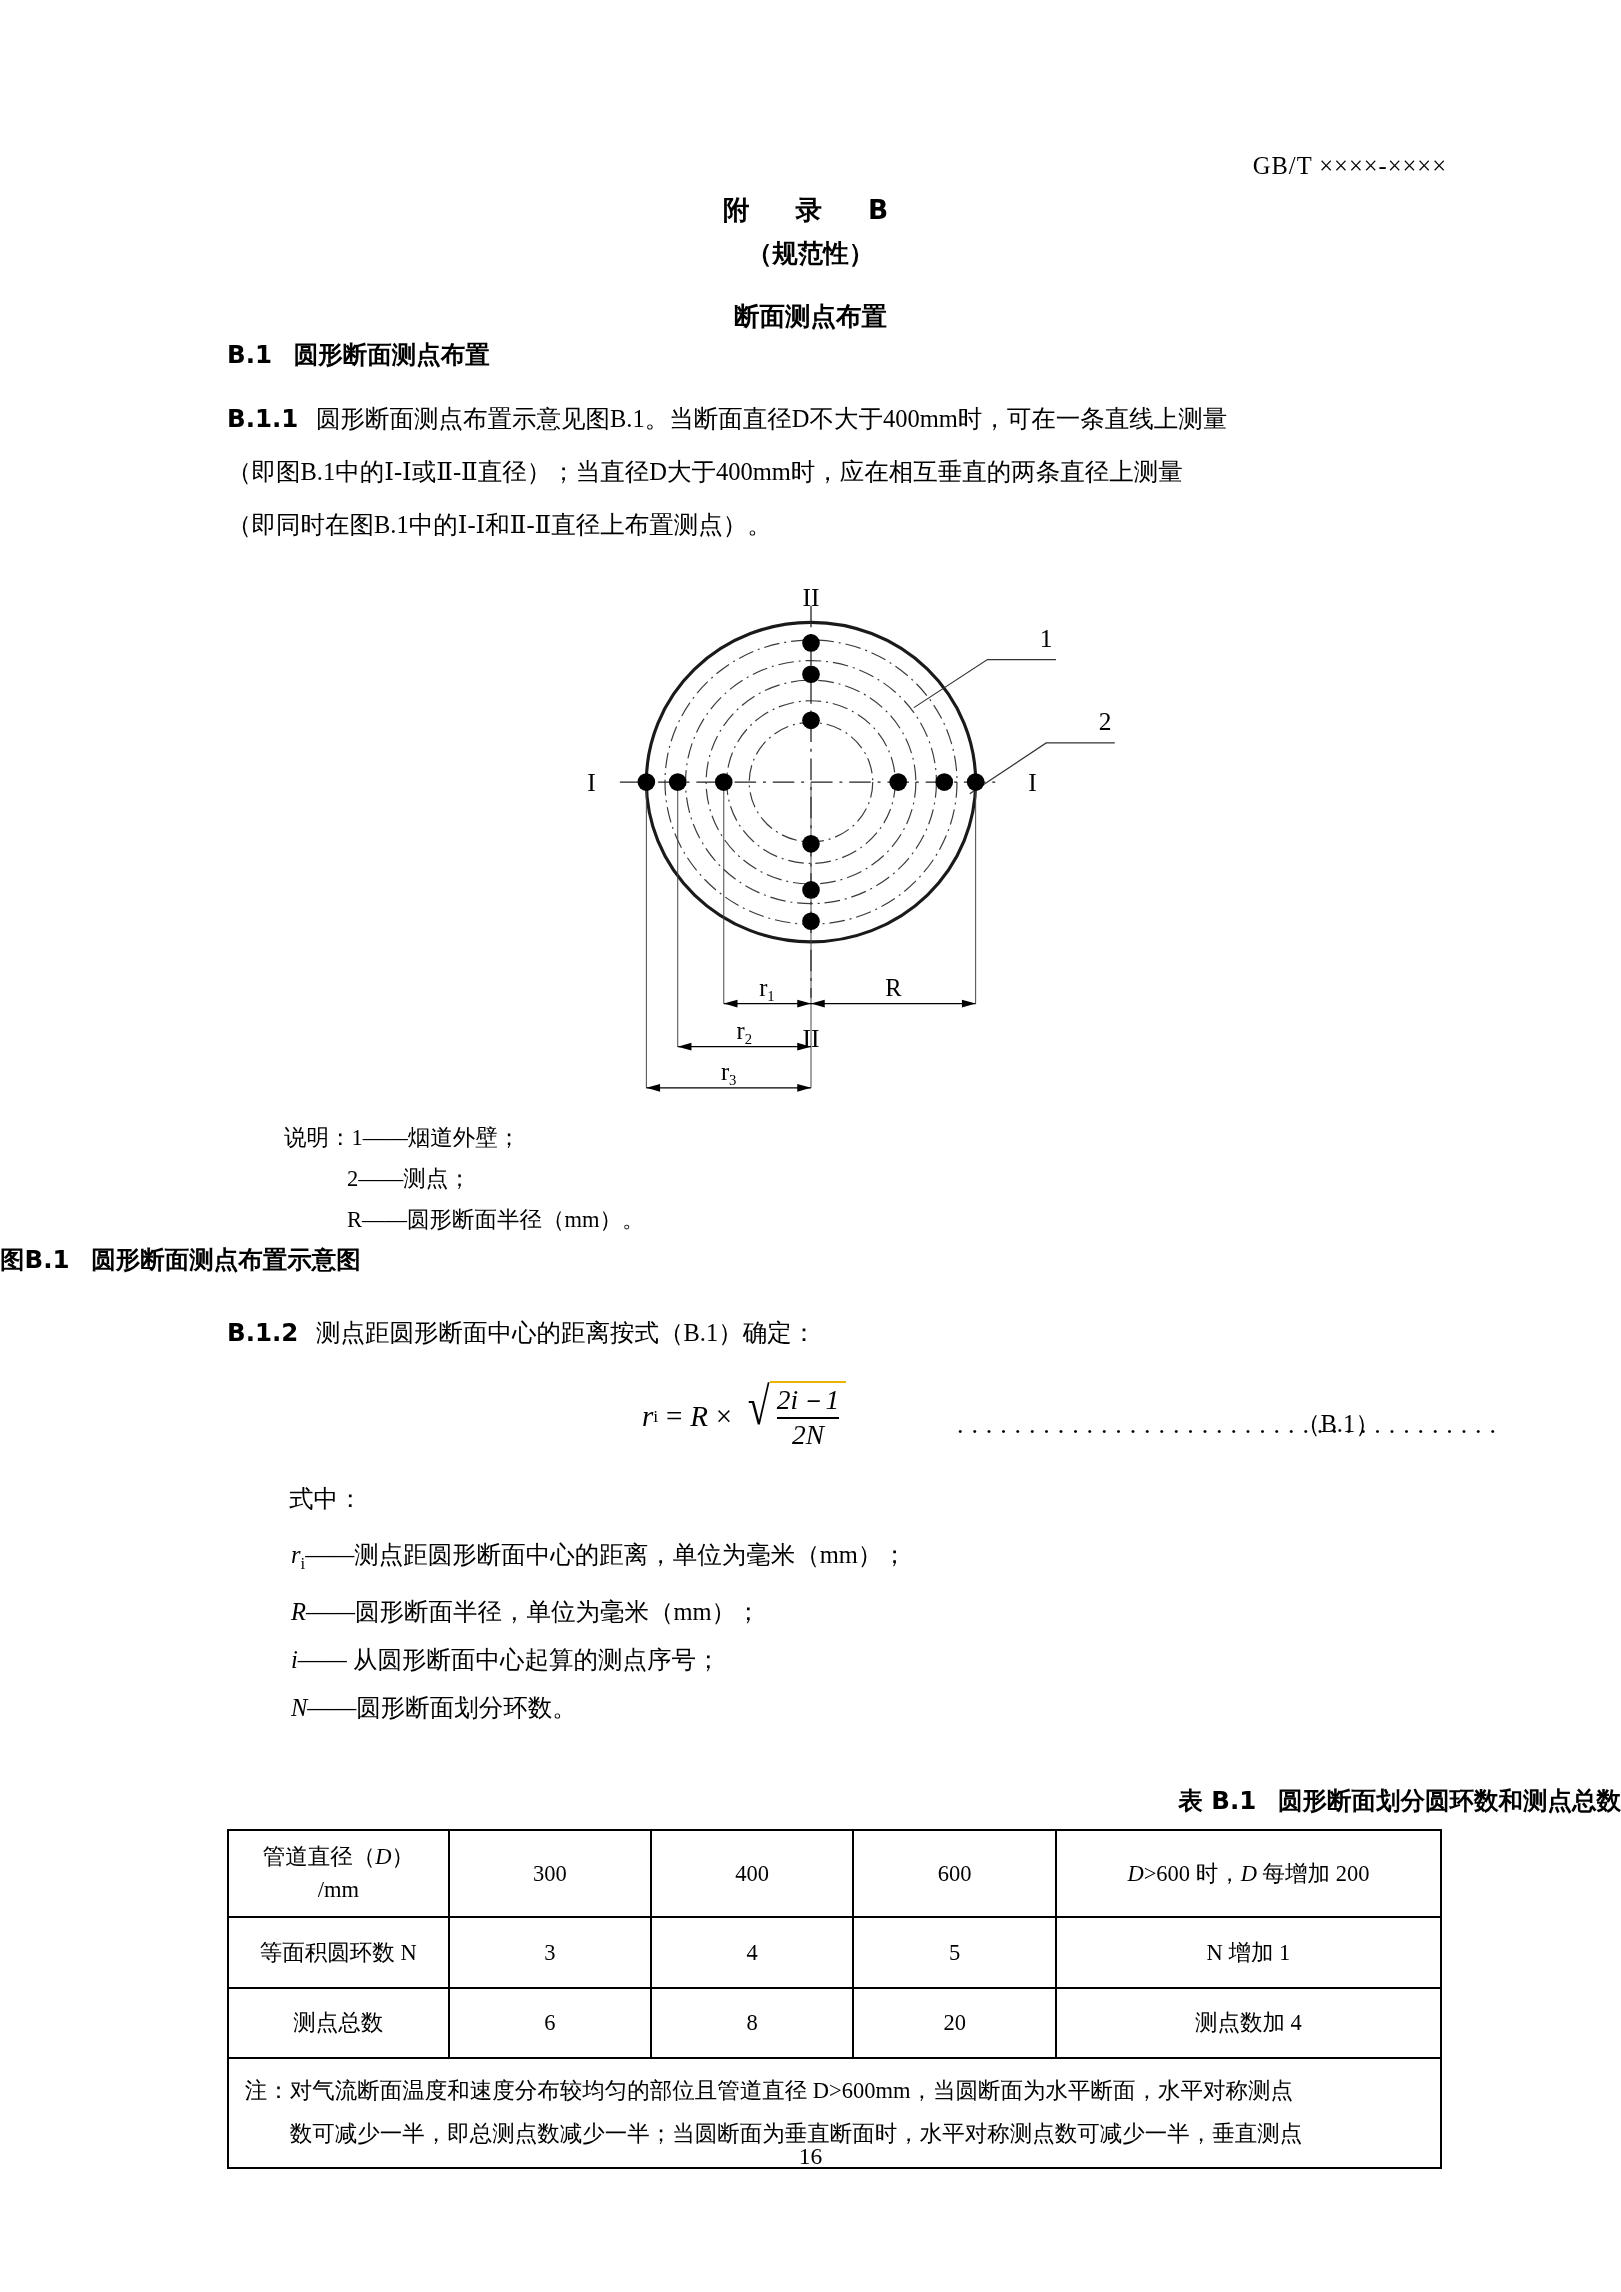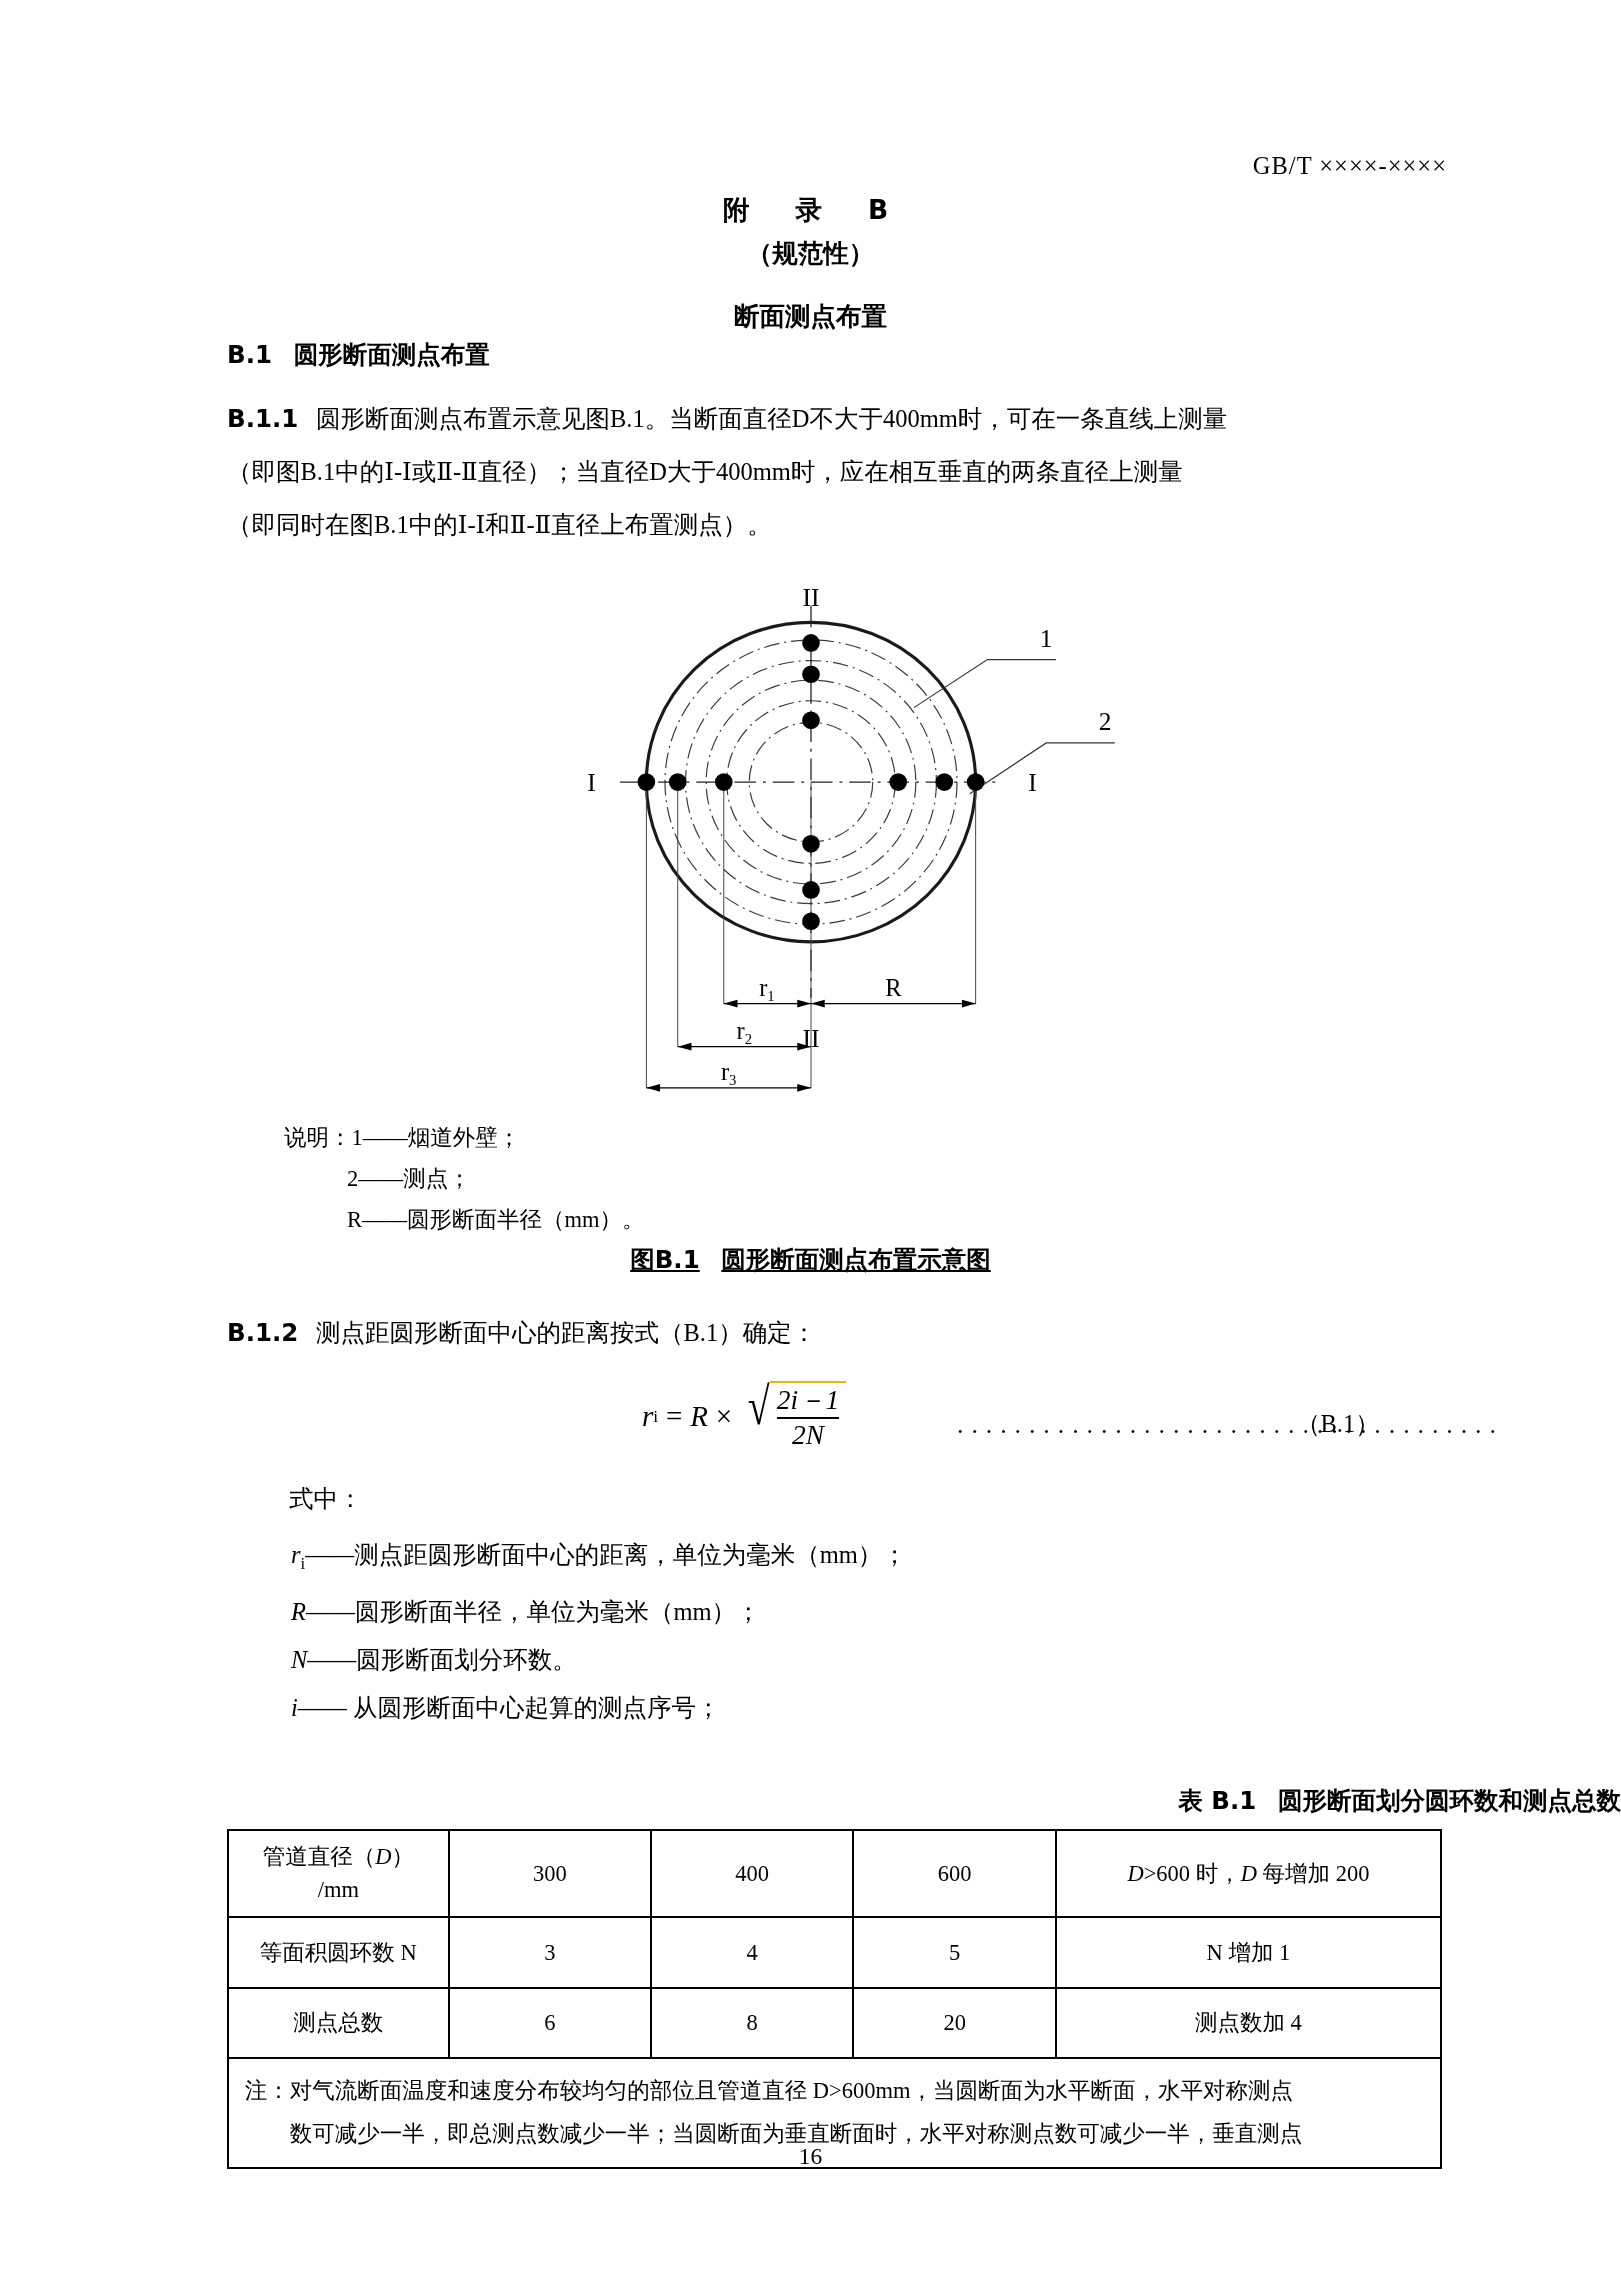--- a/index.html
+++ b/index.html
@@ -102,25 +102,23 @@
     line-height: 41px;
   }
   .legend .lg-row { white-space: nowrap; }
   .legend .lg-indent { padding-left: 63px; }
 
   .fig-caption {
     position: absolute;
     left: 0;
     top: 1243px;
     width: 100%;
-    text-align: center;
-    font-family: "DejaVu Sans", "Liberation Sans", sans-serif;
-    font-size: 24.5px;
-    font-weight: bold;
-    text-decoration: underline;
+    font-family: "DejaVu Sans", "Liberation Sans", sans-serif;
+    font-size: 24.5px;
+    font-weight: bold;
   }
   .fig-caption .gap { display: inline-block; width: 21.6px; }
 
   
   .formula-row {
     position: absolute;
     left: 0;
     top: 1370px;
     width: 100%;
     height: 98px;
@@ -377,22 +375,22 @@
       </span>
     </div>
     <div class="dots">······································</div>
     <div class="eqno">（B.1）</div>
   </div>
 
   <div class="where-head">式中：</div>
   <div class="where-list">
     <div class="wl"><span class="sym">r</span><span class="sym"><span class="sb">i</span></span><span>——测点距圆形断面中心的距离，单位为毫米（mm）；</span></div>
     <div class="wl"><span class="sym">R</span><span>——圆形断面半径，单位为毫米（mm）；</span></div>
+    <div class="wl"><span class="sym">i</span><span>—— 从圆形断面中心起算的测点序号；</span></div>
     <div class="wl"><span class="sym">N</span><span>——圆形断面划分环数。</span></div>
-    <div class="wl"><span class="sym">i</span><span>—— 从圆形断面中心起算的测点序号；</span></div>
   </div>
 
 
   <div class="tbl-caption">
     <span>表 B.1</span><span class="gap"></span><span>圆形断面划分圆环数和测点总数</span>
   </div>
 
   <table class="data">
     <tbody>
       <tr class="head-row">

